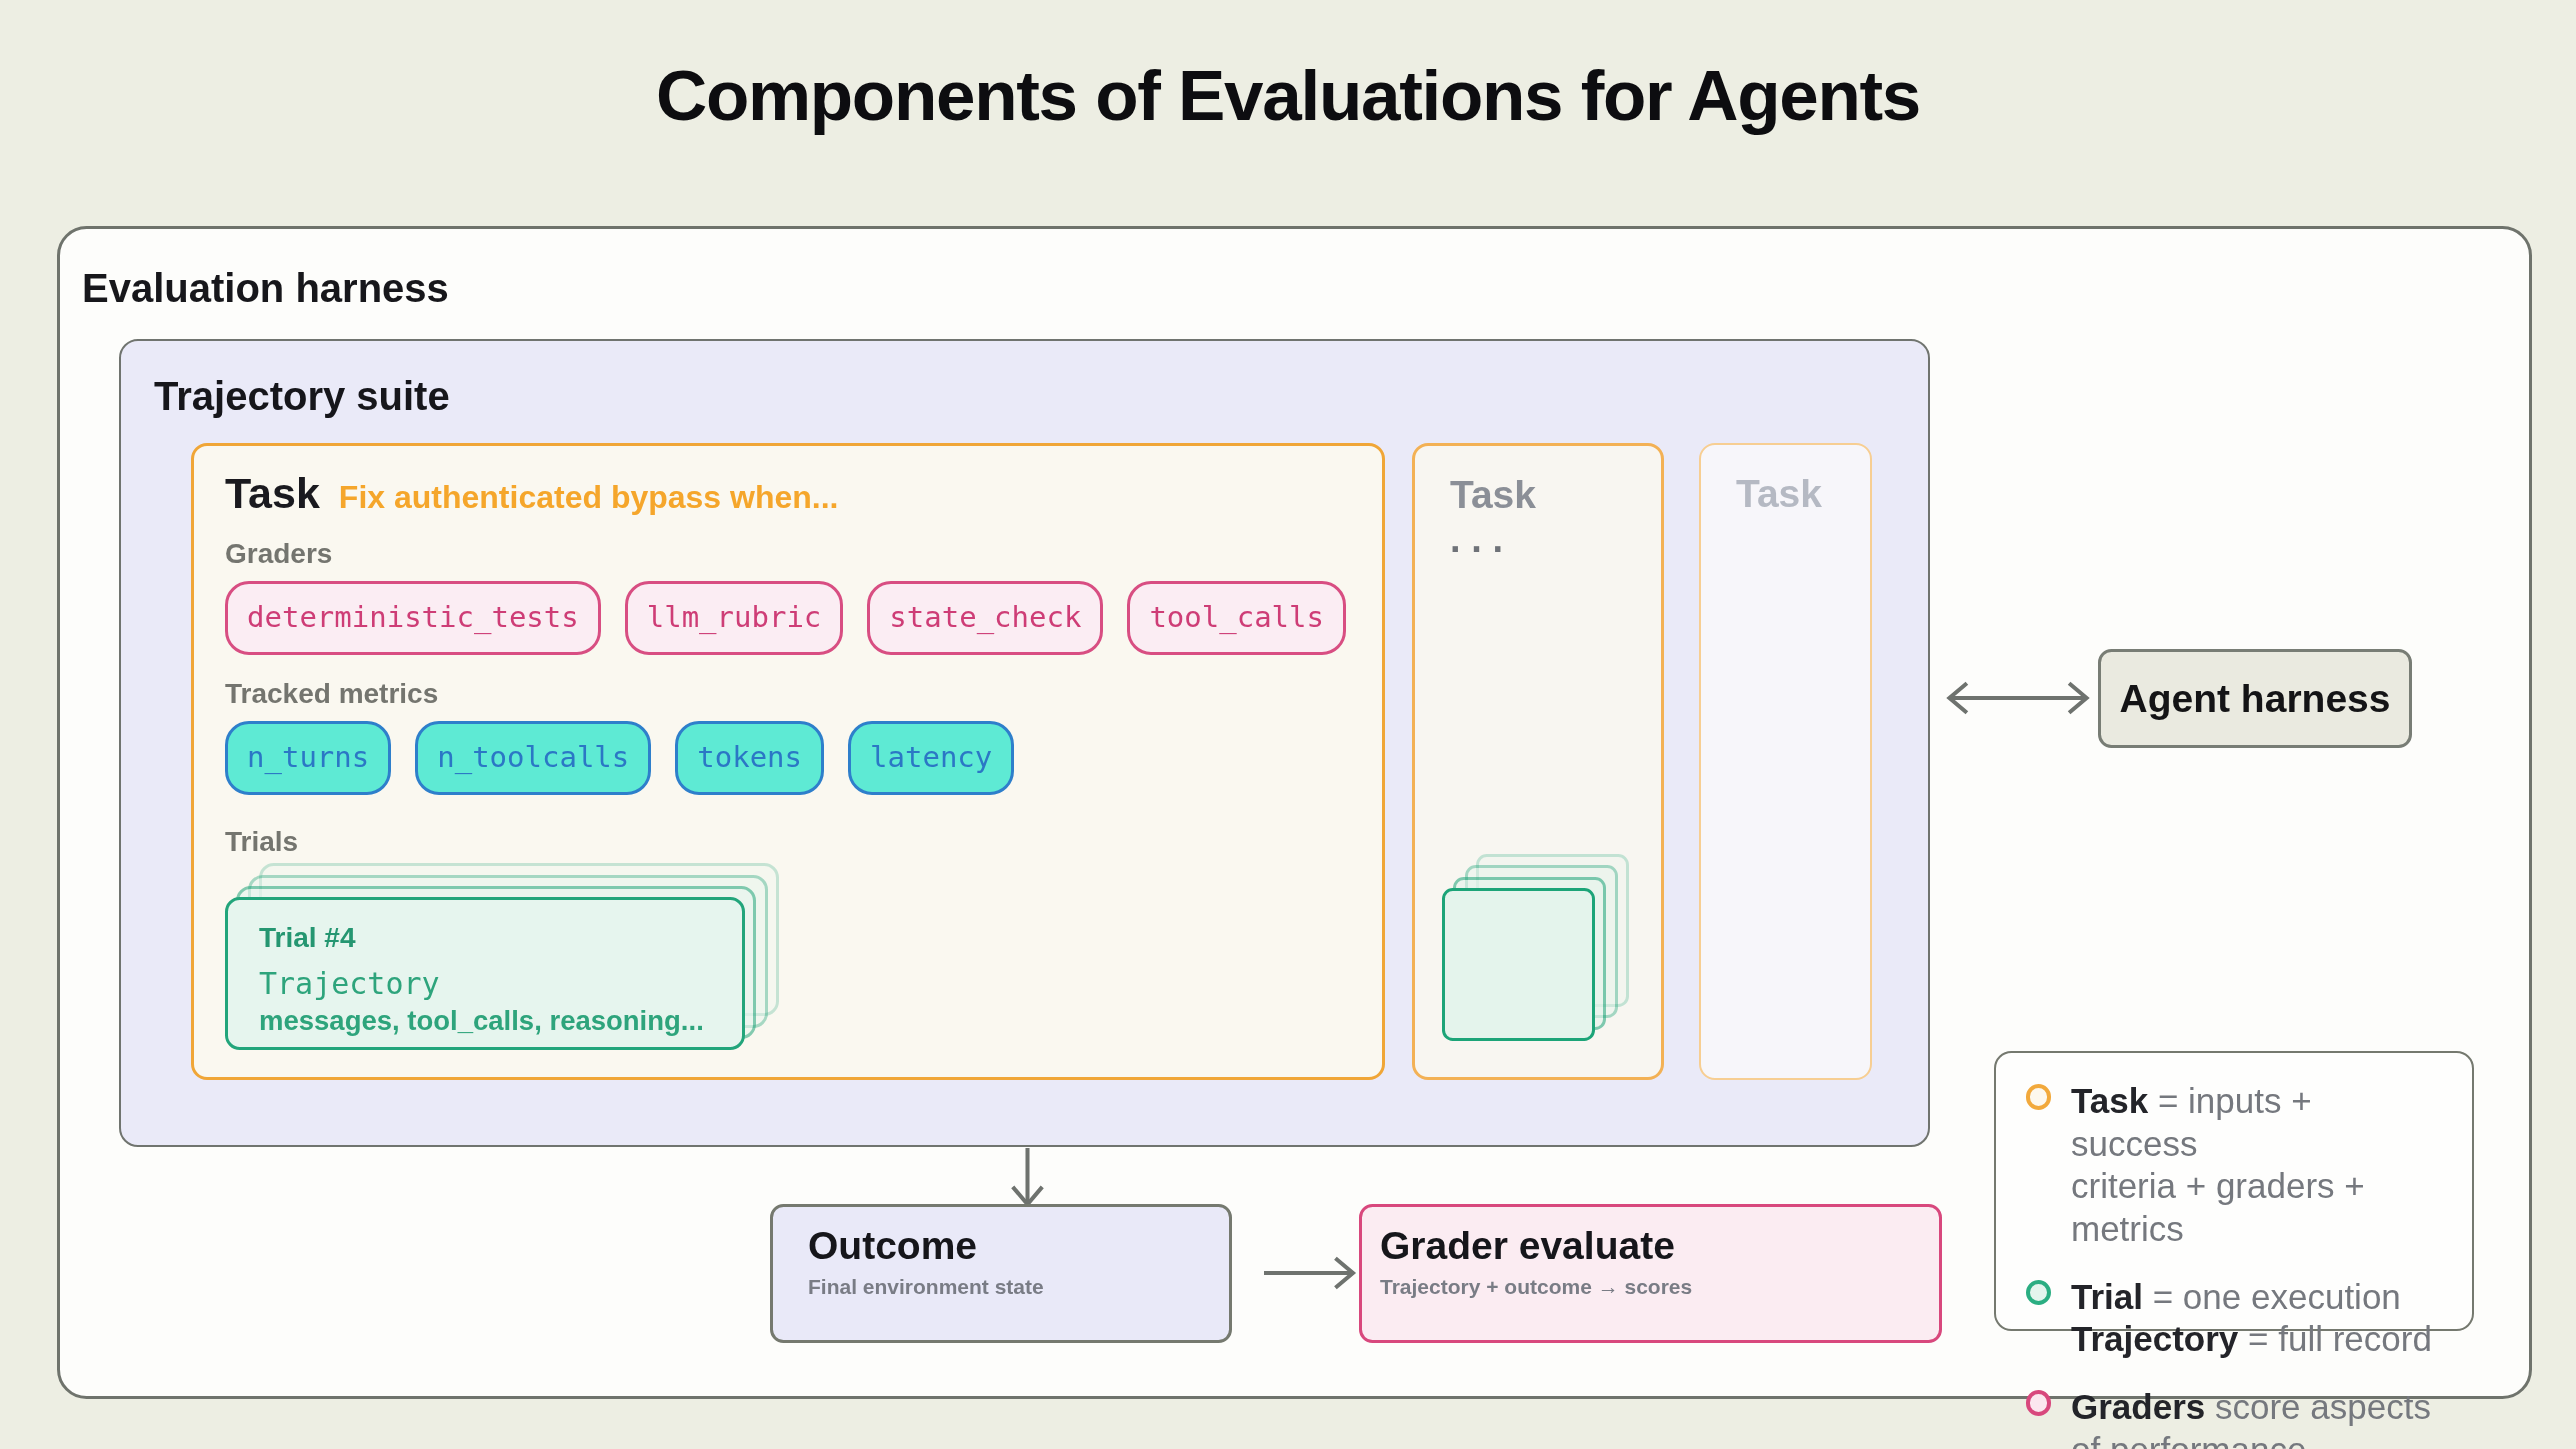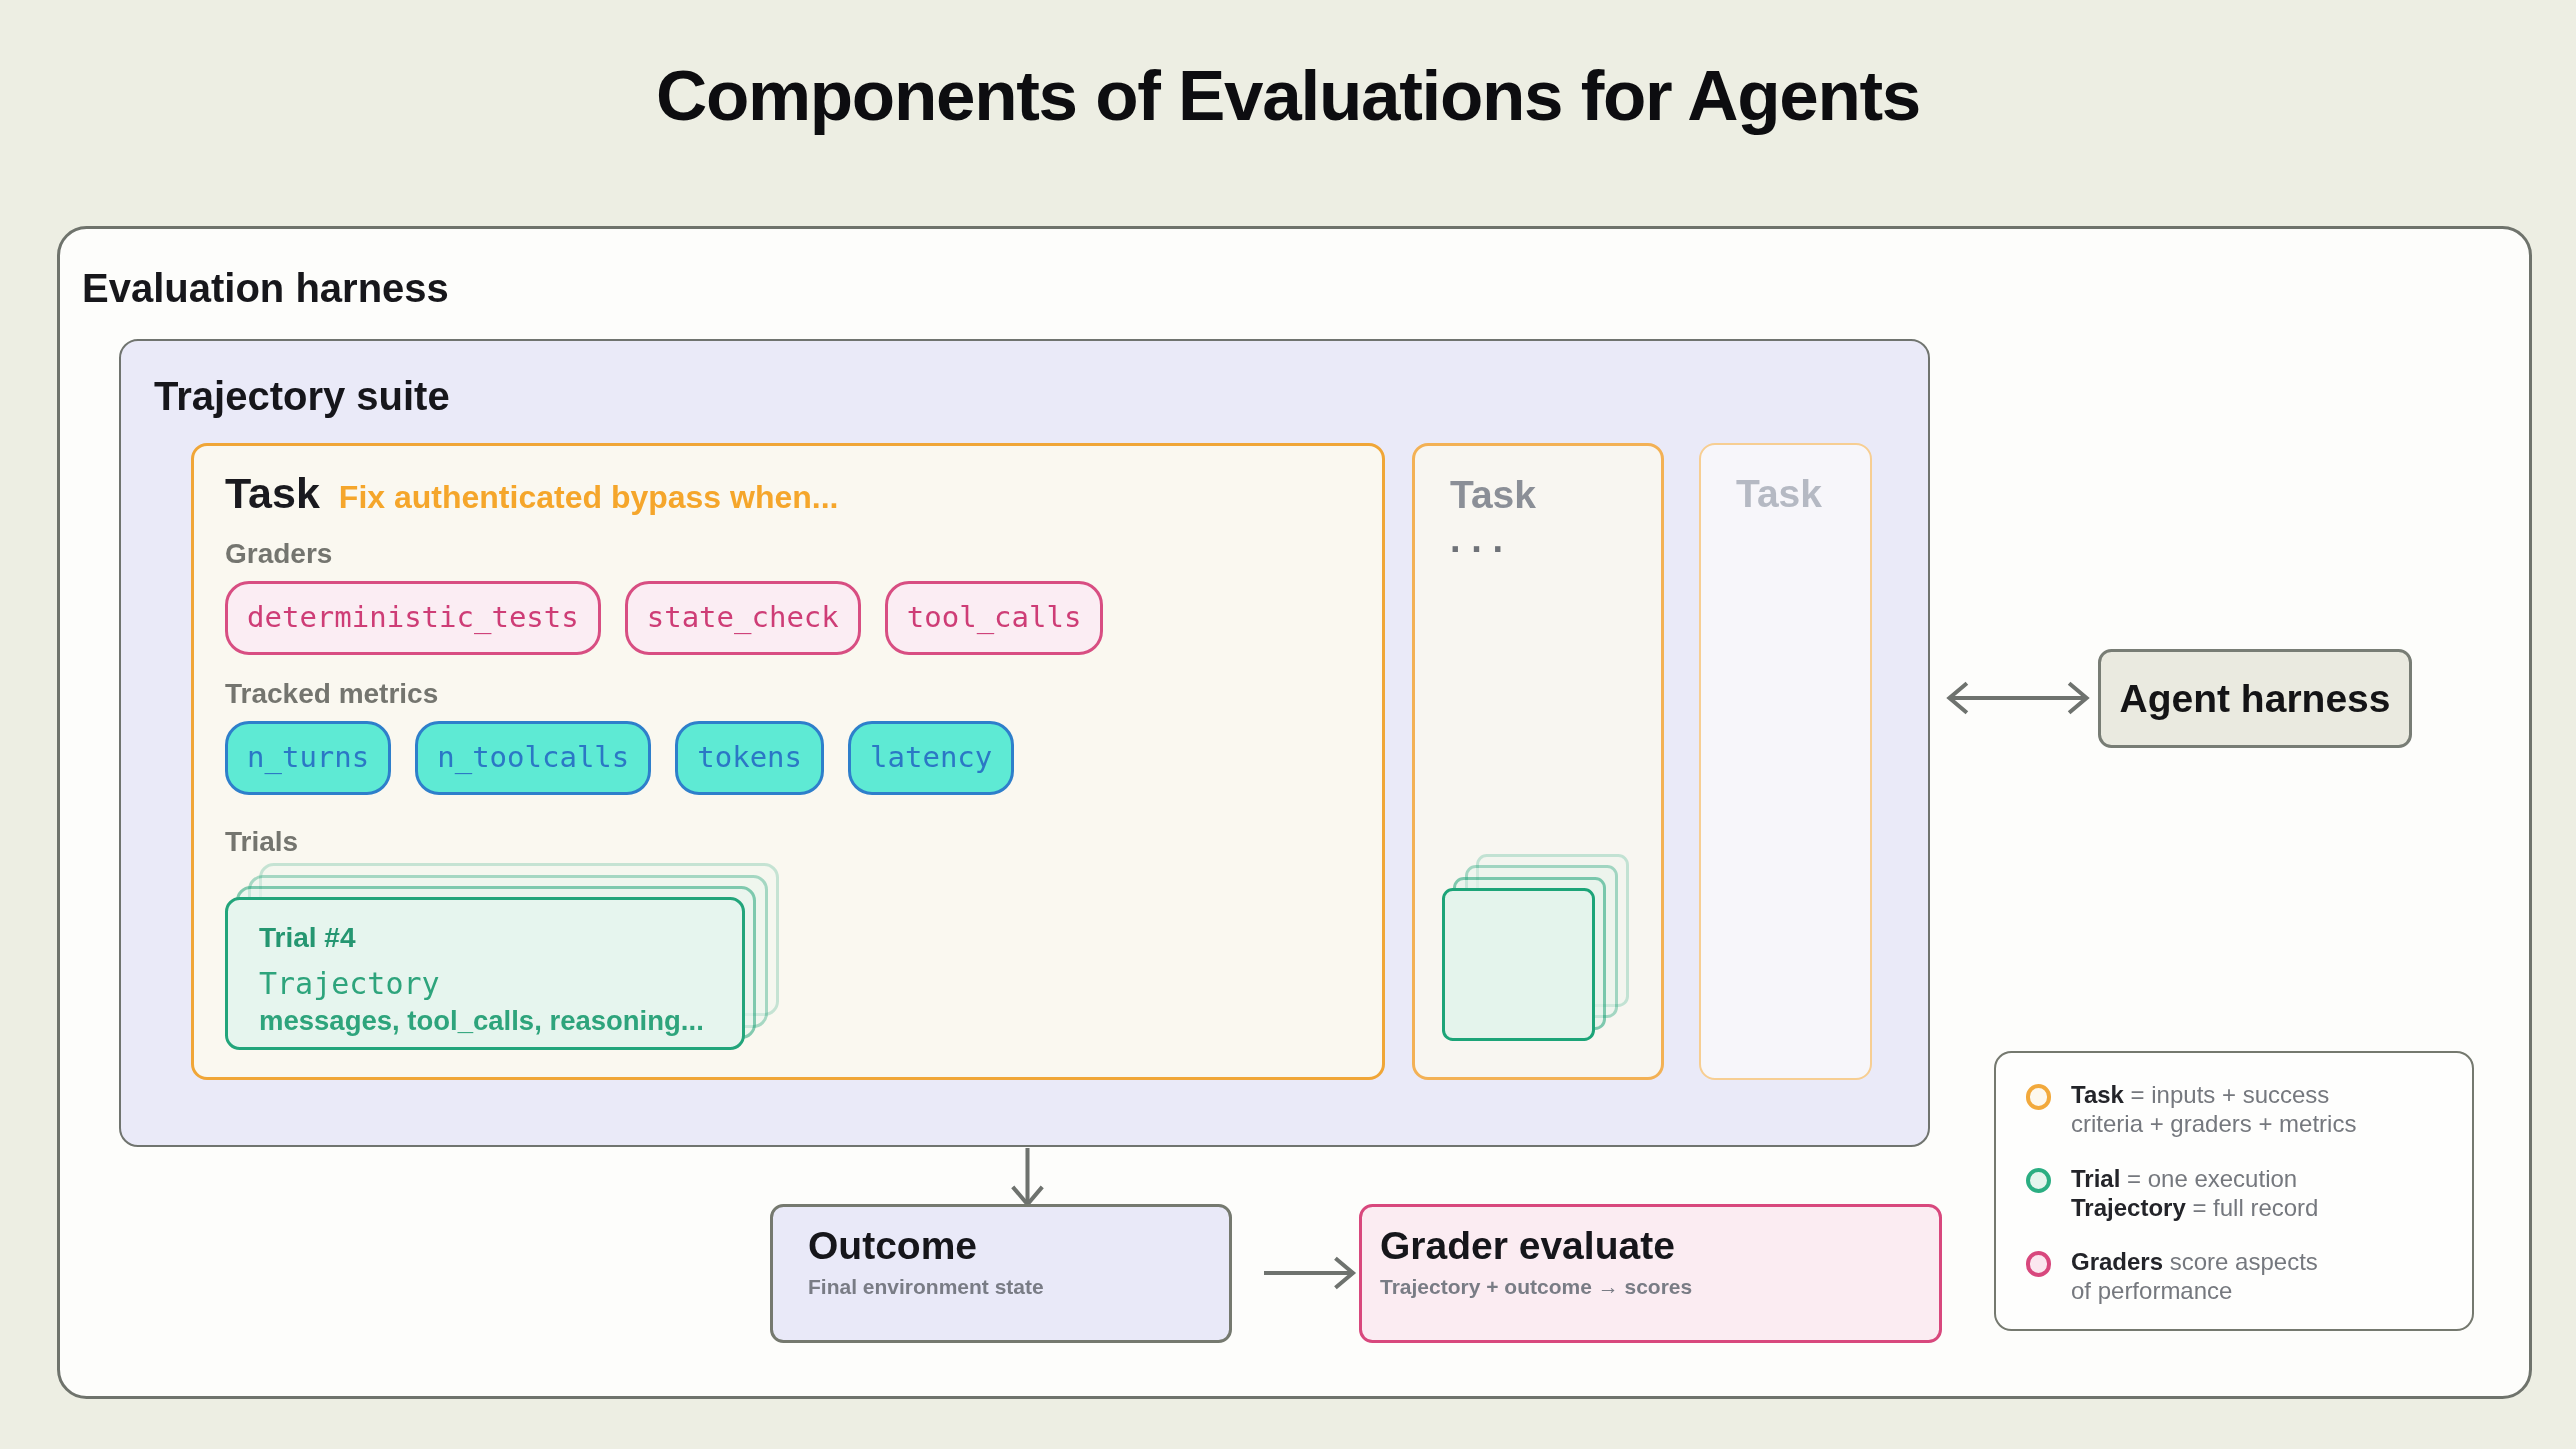--- a/index.html
+++ b/index.html
@@ -80,21 +80,21 @@
 
   
   .legend-box{position:absolute;left:1994px;top:1051px;width:480px;height:280px;box-sizing:border-box;
     background:#FEFEFD;border:2.7px solid #75796F;border-radius:17.4px;padding:27px 27px 0 29.5px;
     display:flex;flex-direction:column;gap:25px;}
   .legend-item{display:flex;gap:20px;align-items:flex-start;}
   .ring{flex:0 0 auto;width:25.5px;height:25.5px;border-radius:50%;box-sizing:border-box;margin-top:4px;}
   .ring.orange{border:4.7px solid #F2A93C;background:#FDF8EE;}
   .ring.green {border:4.7px solid #2BAE82;background:#E4F5ED;}
   .ring.pink  {border:4.7px solid #D8487D;background:#FBE7EF;}
-  .legend-text{font-size:24px;line-height:1.22;color:#75787E;font-weight:500;}
+  .legend-text{font-size:35px;line-height:1.22;color:#75787E;font-weight:500;}
   .legend-text .lb{font-weight:800;color:#232429;}
 
   .arrow-svg{position:absolute;}
   .arrow-svg polyline, .arrow-svg line{stroke:#6E726E;stroke-width:6;fill:none;}
 </style>
 </head>
 <body>
 
 <div class="canvas">
 
@@ -107,20 +107,21 @@
   <div class="suite-label">Trajectory suite</div>
 
   <div class="task-main">
     <div class="task-head">
       <span class="task-title">Task</span>
       <span class="task-sub">Fix authenticated bypass when...</span>
     </div>
     <div class="group-label gl-1">Graders</div>
     <div class="pill-row">
       <span class="pill pink mono">deterministic_tests</span>
+      <span class="pill pink mono">llm_rubric</span>
       <span class="pill pink mono">state_check</span>
       <span class="pill pink mono">tool_calls</span>
     </div>
     <div class="group-label gl-2">Tracked metrics</div>
     <div class="pill-row">
       <span class="pill blue mono">n_turns</span>
       <span class="pill blue mono">n_toolcalls</span>
       <span class="pill blue mono">tokens</span>
       <span class="pill blue mono">latency</span>
     </div>

